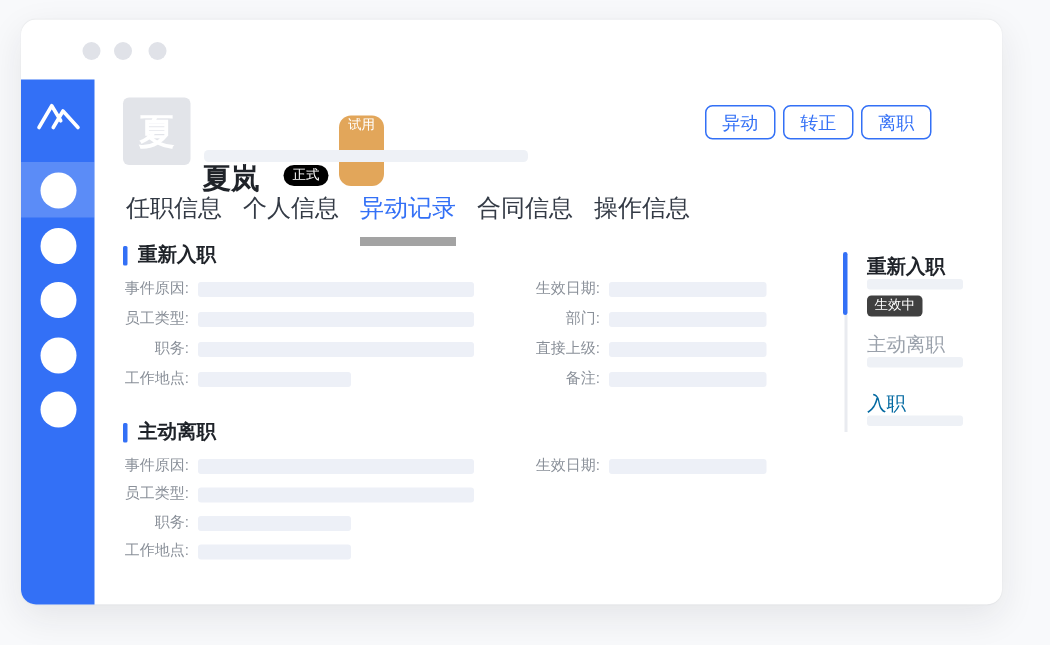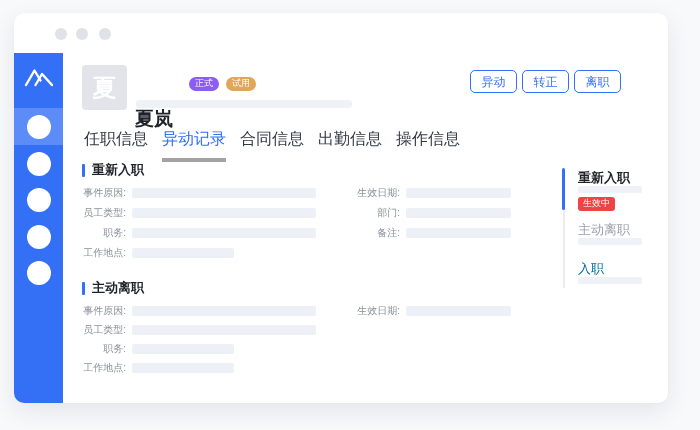--- a/index.html
+++ b/index.html
@@ -24,31 +24,31 @@
   .nav-item.n1{top:55px} .nav-item.n2{top:92px} .nav-item.n3{top:128px}
   .nav-item.n4{top:165px} .nav-item.n5{top:201px}
   .circle { width:24px; height:24px; border-radius:50%; background:#fff; }
   
   .avatar { position:absolute; left:68px; top:52px; width:45px; height:45px; border-radius:4px;
             background:#e2e4e9; color:#fff; font-size:24px; font-weight:bold;
             display:flex; align-items:center; justify-content:center; }
   .name { position:absolute; left:121px; top:60px; font-size:19px; font-weight:bold; color:#1f2329;margin-top:33px; }
   .badges { position:absolute; left:175px; top:64px; display:flex; gap:7px; }
   .badge { font-size:9px; color:#fff; padding:2px 6px; border-radius:8px; line-height:1.1; white-space:nowrap; }
-  .badge.blue { background:#8b5cf6; } .badge.orange { background:#e2a65a; }
+  .badge.blue { background:#000000;margin-top:33px; } .badge.orange { background:#e2a65a; }
   .name-bar { position:absolute; left:122px; top:87px; width:216px; height:8px;
               background:#eef1f6; border-radius:3px; }
   .actions { position:absolute; left:456px; top:57px; display:flex; gap:5px; }
   .btn { width:47px; height:23px; border:1px solid #3370f6; color:#3370f6; background:#fff;
          border-radius:5px; font-size:12px; line-height:1; display:flex; align-items:center;
          justify-content:center; cursor:pointer; white-space:nowrap; }
   
   .tabs { position:absolute; left:70px; top:116px; display:flex; gap:14px; }
   .tab { font-size:16px; color:#333a45; padding-bottom:8px; cursor:pointer; white-space:nowrap; }
-  .tab.active { color:#3370f6; border-bottom:4px solid #a3a3a3; }
+  .tab.active { color:#3370f6; border-bottom:6px solid #a3a3a3; }
   
   .section-title { position:absolute; display:flex; align-items:center; font-size:13px;
                    font-weight:bold; color:#1f2329; }
   .tmark { width:3px; height:13px; background:#3370f6; border-radius:1px; margin-right:7px; }
   .section-title.s1 { left:68px; top:148px; }
   .section-title.s2 { left:68px; top:266px; }
   .fcol { position:absolute; display:flex; flex-direction:column; }
   .fcol.s1l { left:64px; top:175px; } .fcol.s1r { left:330px; top:175px; }
   .fcol.s2l { left:64px; top:293px; } .fcol.s2r { left:330px; top:293px; }
   .frow { display:flex; align-items:center; height:10px; margin-bottom:10px; }
@@ -62,21 +62,21 @@
   .tl-line-active { position:absolute; left:548px; top:155px; width:3px; height:42px;
                     background:#3370f6; border-radius:2px; }
   .tl-line { position:absolute; left:549px; top:197px; width:2px; height:78px; background:#e9ebf0; }
   .tl-title { position:absolute; left:564px; font-size:13px; white-space:nowrap; }
   .tl-title.t1 { top:156px; font-weight:bold; color:#1f2329; }
   .tl-title.t2 { top:208px; color:#9aa1ab; }
   .tl-title.t3 { top:247px; color:#0369a1; }
   .tl-bar { position:absolute; left:564px; width:64px; height:7px; background:#eef1f6; border-radius:2px; }
   .tl-bar.b1{top:173px} .tl-bar.b2{top:225px} .tl-bar.b3{top:264px}
   .tl-badge { position:absolute; left:564px; top:184px; font-size:9px; color:#fff;
-              background:#ef4444; padding:2px 5px; border-radius:3px; line-height:1.1; white-space:nowrap; }
+              background:#404040; padding:2px 5px; border-radius:3px; line-height:1.1; white-space:nowrap; }
 </style>
 </head>
 <body>
 
 <div class="stage">
   <div class="window">
 
     <div class="titlebar">
       <span class="dot d1"></span>
       <span class="dot d2"></span>
@@ -115,23 +115,23 @@
     </div>
     <div class="name-bar"></div>
     <div class="actions">
       <button class="btn">异动</button>
       <button class="btn">转正</button>
       <button class="btn">离职</button>
     </div>
 
     <nav class="tabs">
       <span class="tab">任职信息</span>
+      <span class="tab">个人信息</span>
       <span class="tab active">异动记录</span>
       <span class="tab">合同信息</span>
-      <span class="tab">出勤信息</span>
       <span class="tab">操作信息</span>
     </nav>
 
     <div class="section-title s1">
       <span class="tmark"></span>
       <span>重新入职</span>
     </div>
     <div class="fcol s1l">
       <div class="frow">
         <span class="flabel">事件原因:</span>
@@ -150,20 +150,24 @@
         <span class="fbar w-sm"></span>
       </div>
     </div>
     <div class="fcol s1r">
       <div class="frow">
         <span class="flabel">生效日期:</span>
         <span class="fbar w-md"></span>
       </div>
       <div class="frow">
         <span class="flabel">部门:</span>
+        <span class="fbar w-md"></span>
+      </div>
+      <div class="frow">
+        <span class="flabel">直接上级:</span>
         <span class="fbar w-md"></span>
       </div>
       <div class="frow">
         <span class="flabel">备注:</span>
         <span class="fbar w-md"></span>
       </div>
     </div>
 
     <div class="section-title s2">
       <span class="tmark"></span>

